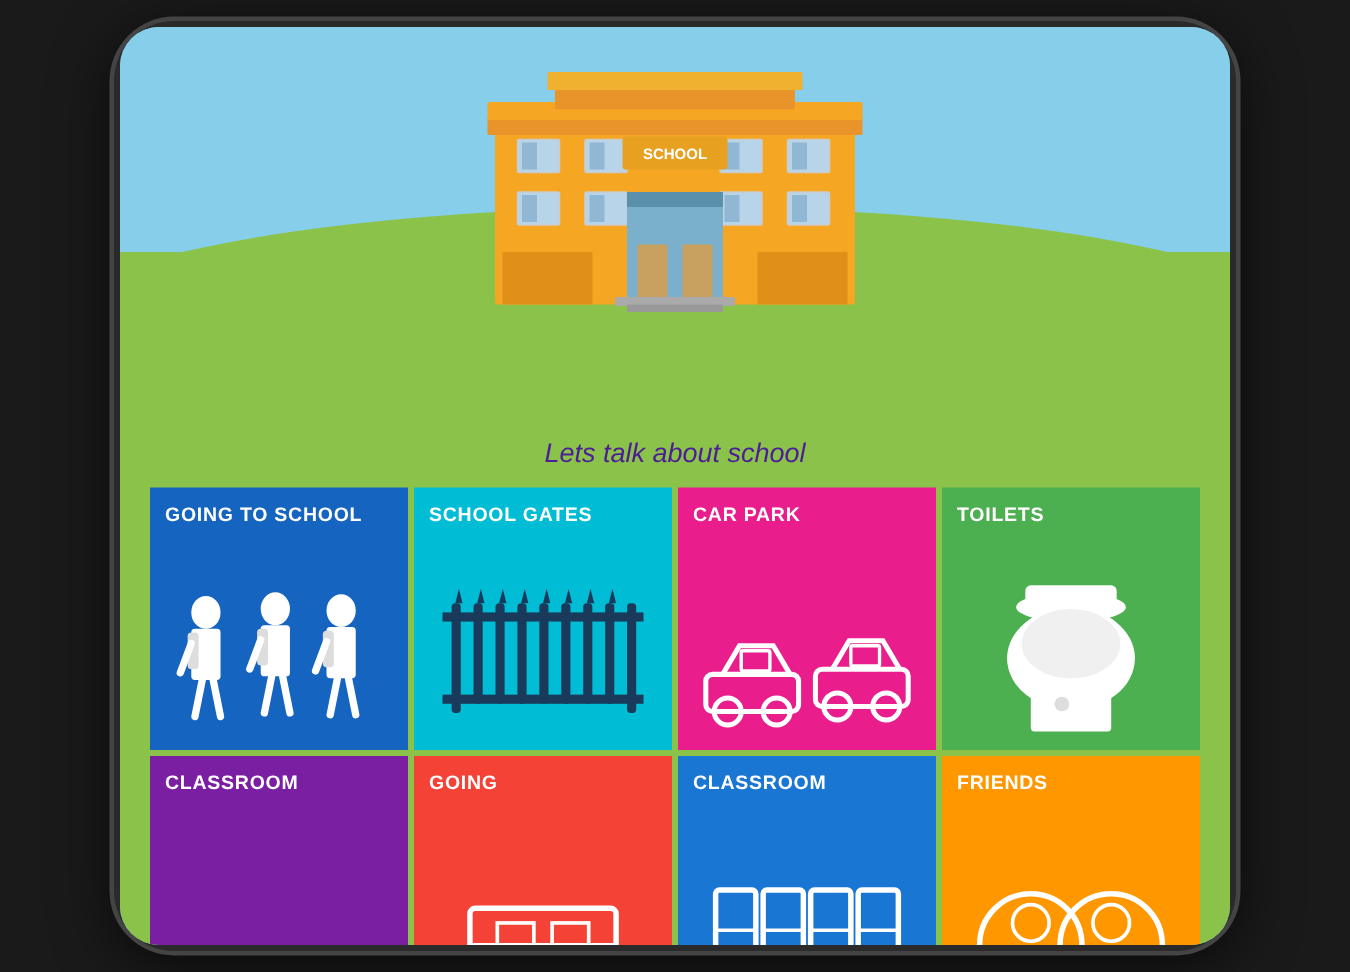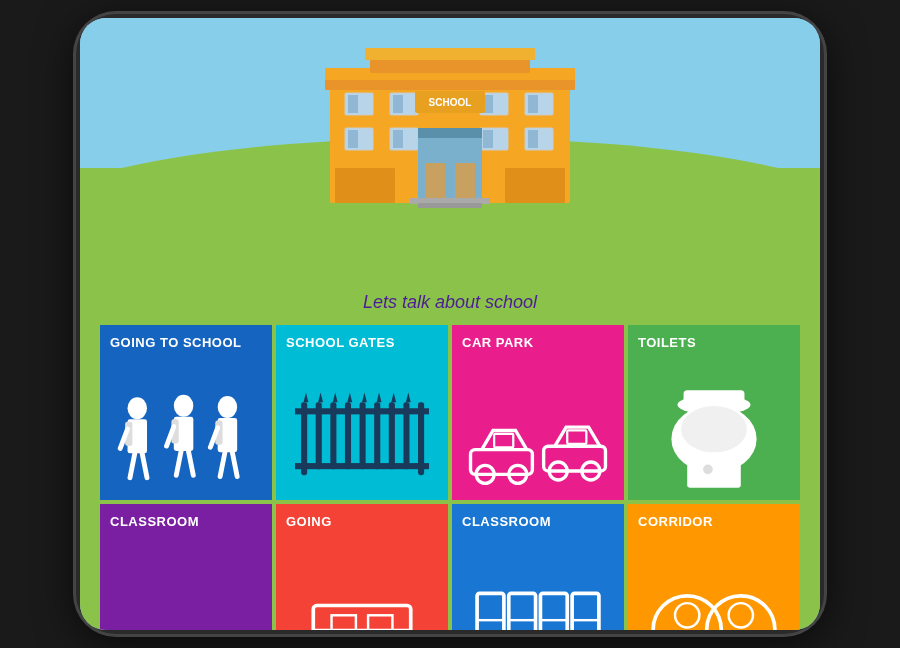--- a/index.html
+++ b/index.html
@@ -351,21 +351,21 @@
 
               <line x1="10" y1="42" x2="32" y2="42" stroke="white" stroke-width="2"></line>
               <line x1="36" y1="42" x2="58" y2="42" stroke="white" stroke-width="2"></line>
               <line x1="62" y1="42" x2="84" y2="42" stroke="white" stroke-width="2"></line>
               <line x1="88" y1="42" x2="110" y2="42" stroke="white" stroke-width="2"></line>
             </svg>
           </div>
         </div>
 
         <div class="grid-cell orange">
-          <span class="cell-label">CORRIDOR</span>
+          <span class="cell-label">FRIENDS</span>
           <div class="cell-icon">
             <svg viewBox="0 0 120 90" xmlns="http://www.w3.org/2000/svg">
 
               <circle cx="38" cy="50" r="28" fill="none" stroke="white" stroke-width="3"></circle>
               <circle cx="38" cy="38" r="10" fill="none" stroke="white" stroke-width="2"></circle>
               <path d="M16 65 Q38 80 60 65" fill="none" stroke="white" stroke-width="3" stroke-linecap="round"></path>
 
               <circle cx="82" cy="50" r="28" fill="none" stroke="white" stroke-width="3"></circle>
               <circle cx="82" cy="38" r="10" fill="none" stroke="white" stroke-width="2"></circle>
               <path d="M60 65 Q82 80 104 65" fill="none" stroke="white" stroke-width="3" stroke-linecap="round"></path>

